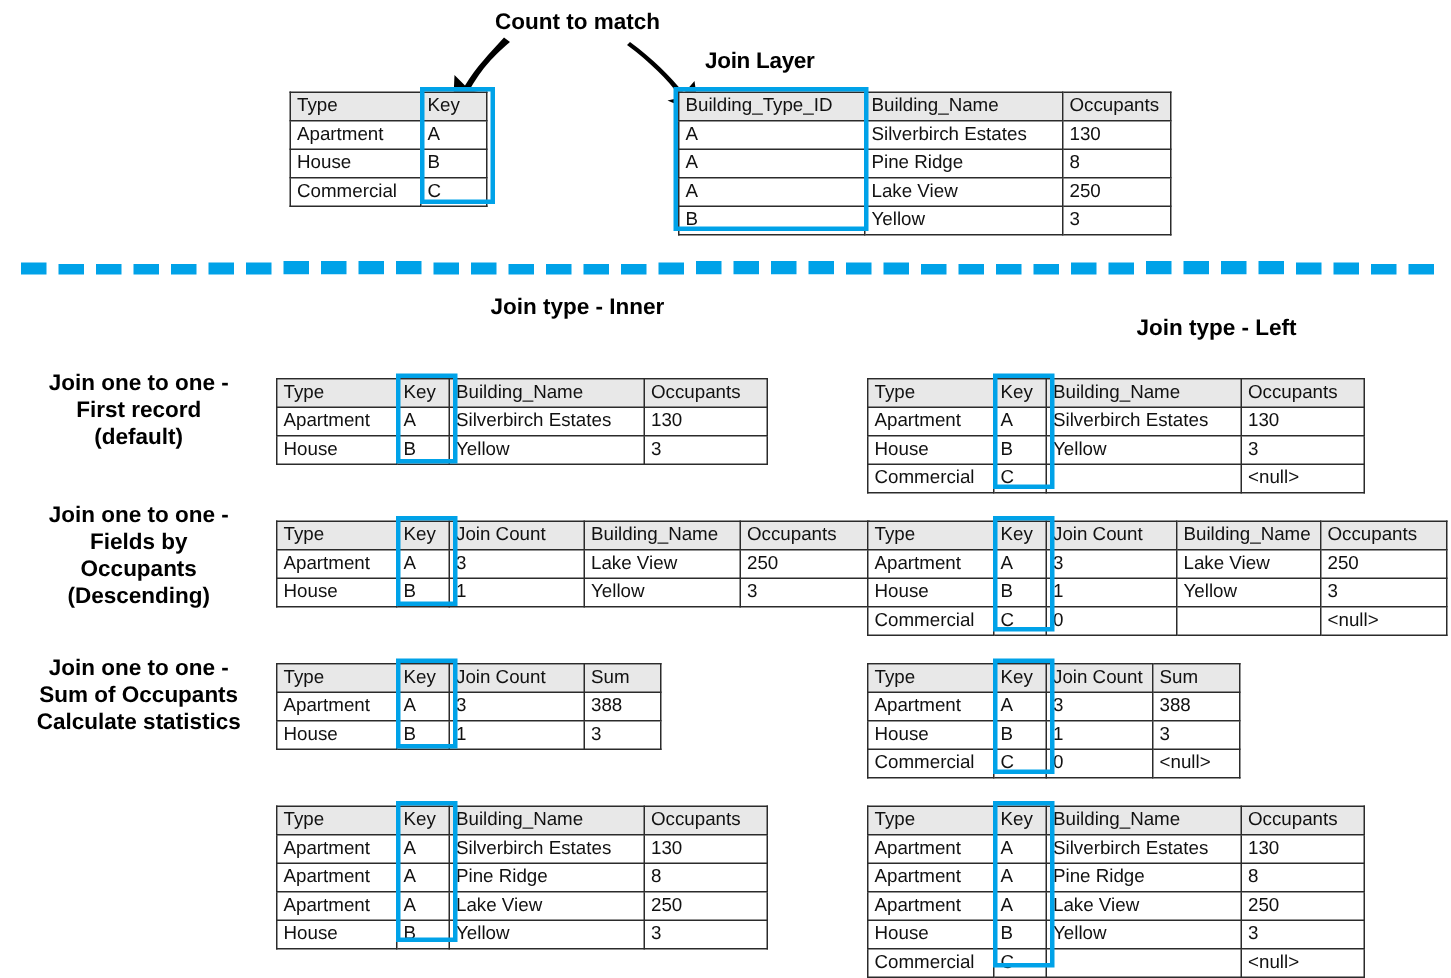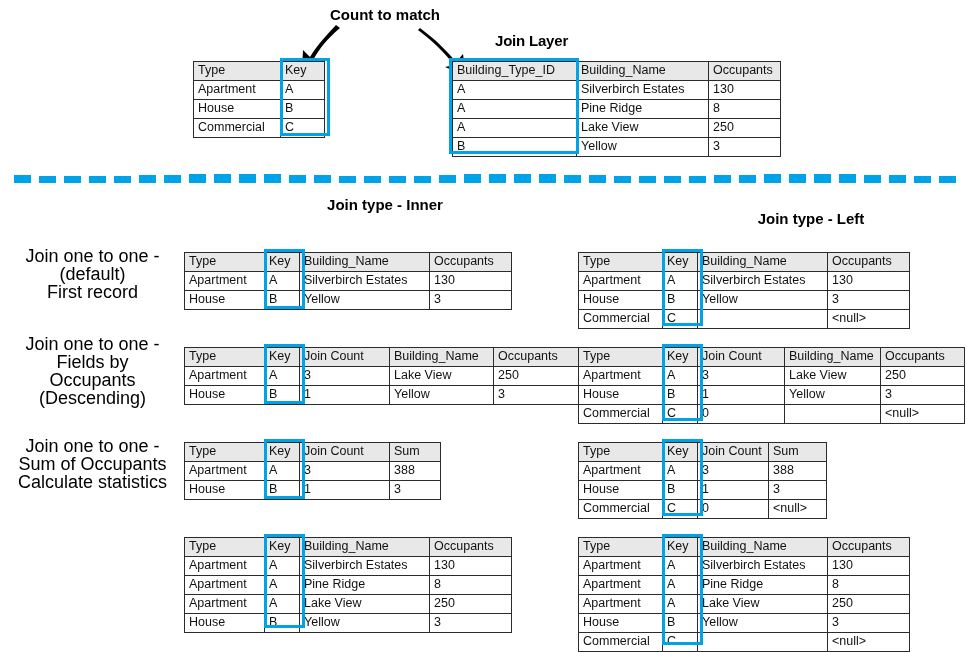--- a/index.html
+++ b/index.html
@@ -39,22 +39,22 @@
   }
   .fields-label {
     font-weight: bold;
     font-size: 15px;
     color: #000;
     white-space: nowrap;
   }
 
   
   .row-label {
-    font-weight: normal;
-    font-size: 18px;
+    font-weight: bold;
+    font-size: 15px;
     line-height: 18px;
     color: #000;
     text-align: center;
     width: 185px;
   }
 
   
   table.grid {
     border-collapse: collapse;
     table-layout: fixed;
@@ -122,21 +122,21 @@
     <svg width="210" height="60" viewBox="0 0 210 60">
       <g fill="#000">
         <path d="M 40 8 C 26 20 20 28 13 40 L 22 42 L 2 52 L 3 30 L 10 37 C 18 24 26 16 36 5 Z"></path>
         <path d="M 120 8 C 136 20 146 30 156 42 L 163 34 L 166 56 L 145 47 L 154 45 C 144 32 134 22 118 10 Z"></path>
       </g>
     </svg>
   </div>
 
   <div class="abs heading" style="left:196px; top:32px;margin-top:44px;">Target Layer</div>
 
-  <div class="abs heading" style="left:470px; top:32px;margin-left:25px;">Join Layer</div>
+  <div class="abs heading" style="left:470px; top:32px;">Join Layer</div>
 
   <div class="abs" style="left:193px; top:61px;">
     <table class="grid">
         <colgroup>
           <col style="width: 87px;">
           <col style="width: 44px;">
         </colgroup>
       <thead>
           <tr>
             <td>Type</td>
@@ -240,22 +240,22 @@
       <i style="left: 889px; top: 1px;"></i>
       <i style="left: 914px; top: 2px;"></i>
       <i style="left: 939px; top: 2px;"></i>
     </div>
 
   <div class="abs col-heading" style="left:250px; top:196px; width:270px;">Join type - Inner</div>
   <div class="abs col-heading" style="left:676px; top:210px; width:270px;">Join type - Left</div>
 
   <div class="abs row-label" style="left:0px; top:247px;">
       <div>Join one to one -</div>
+      <div>First record</div>
       <div>(default)</div>
-      <div>First record</div>
     </div>
 
   <div class="abs" style="left:184px; top:252px;">
     <table class="grid">
         <colgroup>
           <col style="width: 80px;">
           <col style="width: 35px;">
           <col style="width: 130px;">
           <col style="width: 82px;">
         </colgroup>

